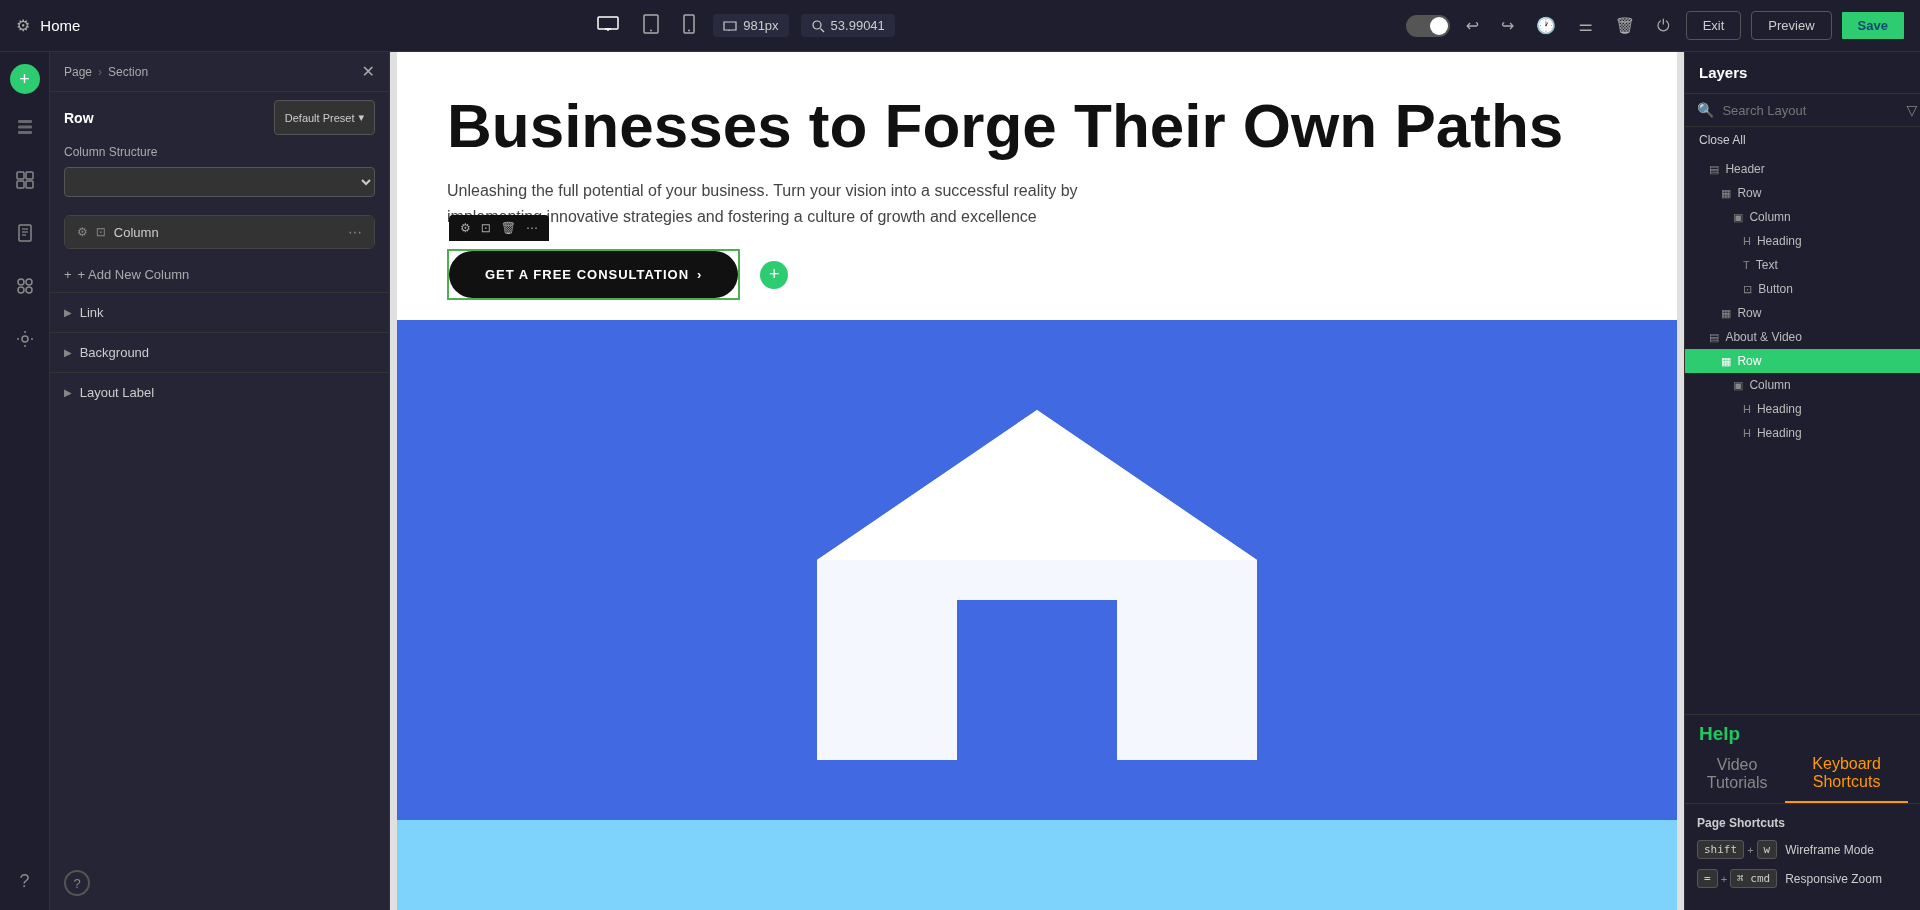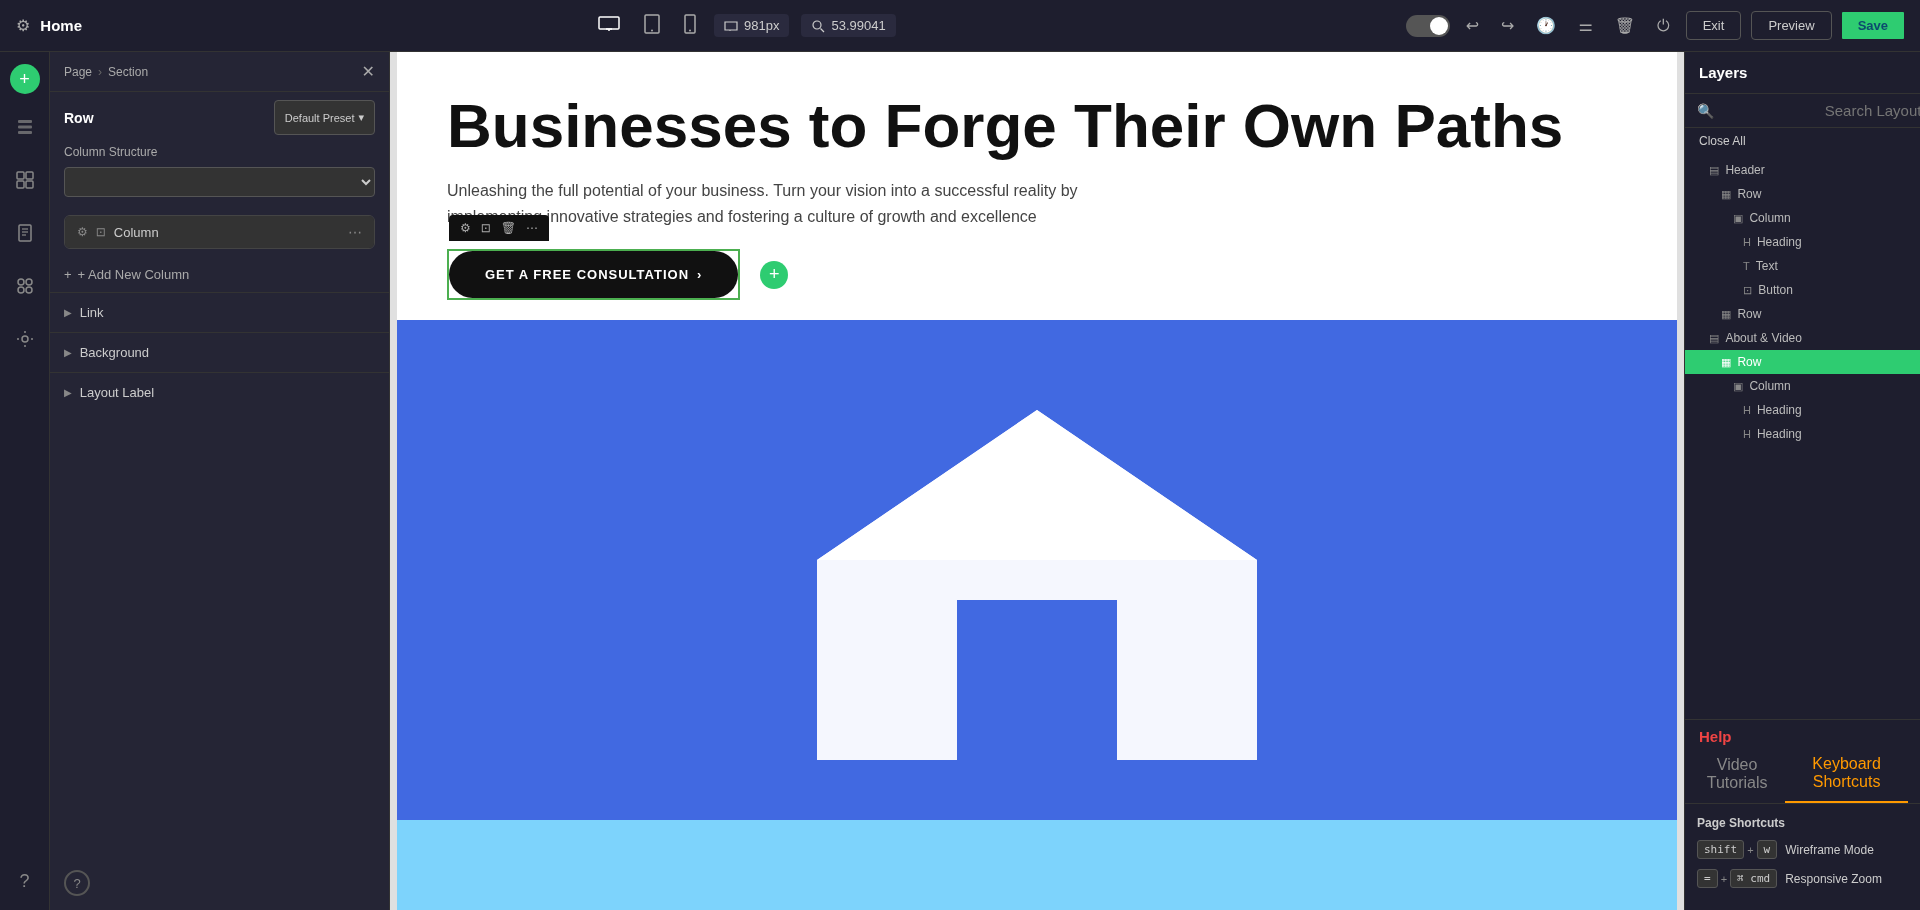--- a/index.html
+++ b/index.html
@@ -11,21 +11,21 @@
       height: 52px;
       display: flex;
       align-items: center;
       padding: 0 16px;
       gap: 12px;
       border-bottom: 1px solid #333;
       flex-shrink: 0;
     }
     .topbar-left { display: flex; align-items: center; gap: 10px; }
     .topbar-icon { color: #aaa; cursor: pointer; font-size: 16px; }
-    .topbar-title { color: #fff; font-size: 15px; font-weight: 700; }
+    .topbar-title { color: #fff; font-size: 15px; font-weight: 400; }
     .topbar-center { display: flex; align-items: center; gap: 12px; margin: 0 auto; }
     .device-btn { background: none; border: none; color: #aaa; cursor: pointer; padding: 6px; border-radius: 4px; font-size: 16px; }
     .device-btn.active { color: #fff; }
     .resolution-display { display: flex; align-items: center; gap: 6px; color: #ccc; font-size: 13px; background: #2a2a3e; padding: 4px 10px; border-radius: 4px; }
     .zoom-display { display: flex; align-items: center; gap: 6px; color: #ccc; font-size: 13px; background: #2a2a3e; padding: 4px 10px; border-radius: 4px; }
     .topbar-right { display: flex; align-items: center; gap: 10px; }
     .topbar-right-btn { background: none; border: none; color: #aaa; cursor: pointer; font-size: 16px; padding: 6px; border-radius: 4px; }
     .toggle-switch { width: 44px; height: 22px; background: #555; border-radius: 11px; position: relative; cursor: pointer; display: flex; align-items: center; }
     .toggle-knob { width: 18px; height: 18px; background: #fff; border-radius: 50%; position: absolute; right: 2px; transition: all 0.2s; }
     .exit-btn { background: none; border: 1px solid #555; color: #ccc; padding: 6px 16px; border-radius: 4px; cursor: pointer; font-size: 13px; }
@@ -280,24 +280,23 @@
       align-items: center;
       padding: 8px 12px;
       border-bottom: 1px solid #333;
       gap: 8px;
     }
     .search-icon { color: #888; font-size: 14px; }
     .search-input {
       background: none;
       border: none;
       color: #ccc;
-      font-size: 15px;
+      font-size: 13px;
       flex: 1;
       outline: none;
-      text-align: right;
     }
     .filter-icon { color: #888; font-size: 14px; cursor: pointer; }
 
     .close-all-btn {
       background: none;
       border: none;
       color: #ccc;
       font-size: 12px;
       padding: 6px 14px;
       cursor: pointer;
@@ -638,21 +637,21 @@
         <span class="tree-label">Heading</span>
       </div>
 
       <div class="tree-item tree-indent-4">
         <span class="tree-icon">H</span>
         <span class="tree-label">Heading</span>
       </div>
     </div>
 
     <div class="help-section">
-      <div style="padding: 8px 14px 0; font-size: 15px; color: #ef4444; font-weight: 600;">Help</div>
+      <div style="padding: 8px 14px 0; font-size: 19px; color: #22c55e; font-weight: 600;">Help</div>
       <div class="help-tabs">
         <button class="help-tab">Video Tutorials</button>
         <button class="help-tab active">Keyboard Shortcuts</button>
       </div>
       <div class="help-content">
         <div class="shortcuts-title">Page Shortcuts</div>
 
         <div class="shortcut-row">
           <div class="key-combo">
             <span class="key">shift</span>

